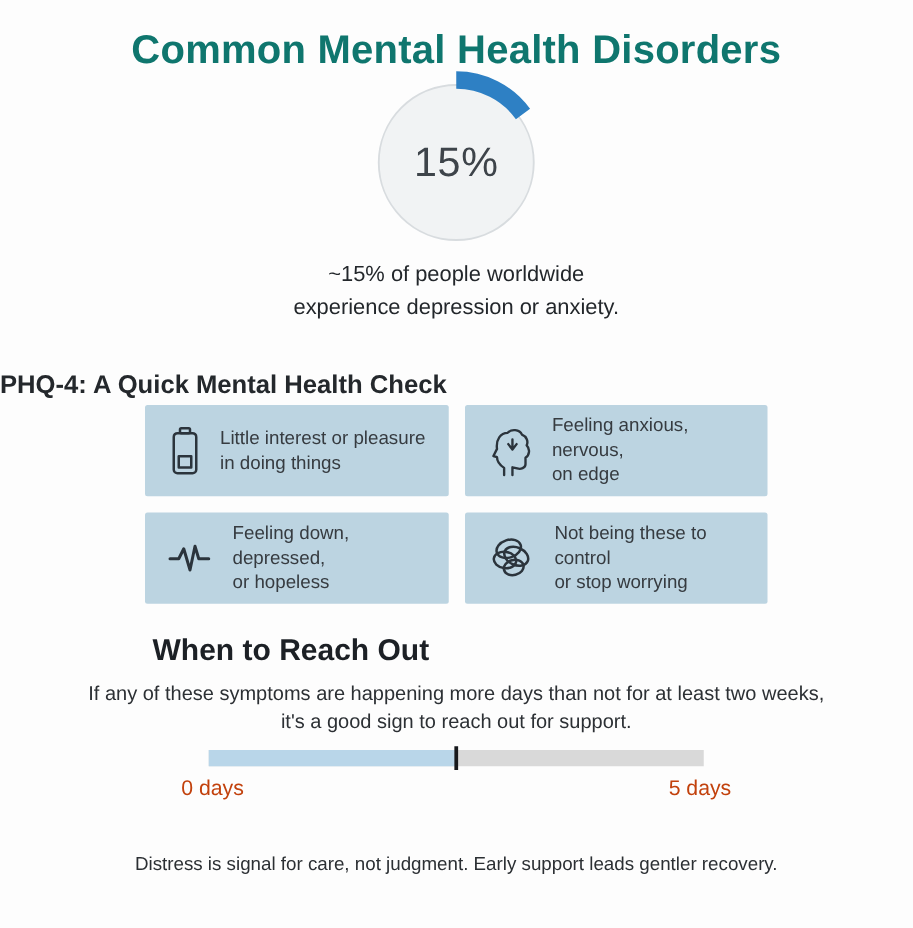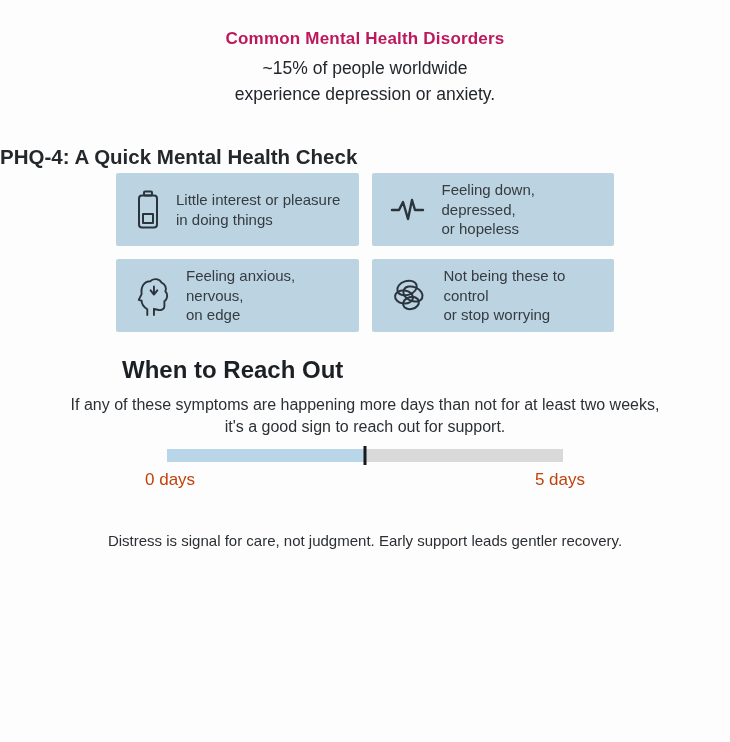--- a/index.html
+++ b/index.html
@@ -2,21 +2,21 @@
 <html><head>
 <meta charset="utf-8">
 <style>
   html,body{margin:0;padding:0;background:#fdfdfd;}
   .page{
     width:730px;height:742px;position:relative;overflow:hidden;
     background:#fdfdfd;font-family:"Liberation Sans",sans-serif;color:#1d2126;
   }
   .title{
     padding-top:25px;margin:0;text-align:center;
-    font-size:17px;font-weight:700;letter-spacing:.2px;color:#be185d;line-height:28px;
+    font-size:32px;font-weight:700;letter-spacing:.2px;color:#0f766e;line-height:28px;
   }
   .donut-wrap{width:176px;height:150px;margin:1px auto 0;position:relative;}
   .donut-wrap svg{display:block;}
   .donut-label{
     position:absolute;left:0;right:0;top:76px;transform:translateY(-50%);
     text-align:center;font-size:33px;font-weight:400;color:#3e444a;letter-spacing:.5px;
   }
   .stat-caption{
     margin-top:2px;text-align:center;font-size:17.5px;font-weight:400;
     color:#23272b;line-height:26px;white-space:pre-line;
@@ -60,20 +60,27 @@
   }
   .icn{stroke:#2b343c;fill:none;stroke-width:2;stroke-linecap:round;stroke-linejoin:round;}
 </style>
 </head>
 <body>
 
 <div class="page">
 
   <h1 class="title">Common Mental Health Disorders</h1>
 
+  <div class="donut-wrap">
+    <svg width="176" height="150" viewBox="0 0 176 150">
+      <circle cx="88" cy="76" r="62" fill="#f1f3f4" stroke="#d8dcdf" stroke-width="1.5"></circle>
+      <path d="M 88 10 A 66 66 0 0 1 141.4 37.2" fill="none" stroke="#2e80c4" stroke-width="14"></path>
+    </svg>
+    <div class="donut-label">15%</div>
+  </div>
 
   <div class="stat-caption">~15% of people worldwide
 experience depression or anxiety.</div>
 
   <h2 class="phq-heading">PHQ-4: A Quick Mental Health Check</h2>
 
   <div class="cards">
 
     <div class="card">
       <span class="icon">
@@ -82,37 +89,37 @@
           <rect class="icn" x="5" y="6.5" width="18" height="32" rx="3"></rect>
           <rect class="icn" x="9" y="25" width="10" height="9" fill="#b2c4ba"></rect>
         </svg>
       </span>
       <span class="card-text">Little interest or pleasure
 in doing things</span>
     </div>
 
     <div class="card">
       <span class="icon">
-        <svg width="38" height="30" viewBox="0 0 38 30">
-          <path class="icn" style="stroke-width:2.4" d="M2 15 H9 L13 7 L18 24 L22 5 L25 15 H33"></path>
-        </svg>
-      </span>
-      <span class="card-text">Feeling down, depressed,
-or hopeless</span>
-    </div>
-
-    <div class="card">
-      <span class="icon">
         <svg width="38" height="44" viewBox="0 0 40 44">
           <path class="icn" d="M14 42 V36 C11 34 8 31 8 27 L5 26 L8 20 C7 12 11 6.5 17 6.5 C20 3 27 3.5 29 8 C33 9.5 34.5 14 33 17 C36 20 35.5 25 32 27.5 V33 C32 36 28 37.5 25 36.5 L21 35.5 V42"></path>
           <path class="icn" d="M21 12 v8 m-3.5 -4 l3.5 4.5 l3.5 -4.5"></path>
         </svg>
       </span>
       <span class="card-text">Feeling anxious, nervous,
 on edge</span>
+    </div>
+
+    <div class="card">
+      <span class="icon">
+        <svg width="38" height="30" viewBox="0 0 38 30">
+          <path class="icn" style="stroke-width:2.4" d="M2 15 H9 L13 7 L18 24 L22 5 L25 15 H33"></path>
+        </svg>
+      </span>
+      <span class="card-text">Feeling down, depressed,
+or hopeless</span>
     </div>
 
     <div class="card">
       <span class="icon">
         <svg width="40" height="42" viewBox="0 0 40 42">
           <ellipse class="icn" cx="17" cy="13" rx="10" ry="7" transform="rotate(-18 17 13)"></ellipse>
           <ellipse class="icn" cx="23" cy="19" rx="10" ry="7" transform="rotate(24 23 19)"></ellipse>
           <ellipse class="icn" cx="14" cy="22" rx="9" ry="6.5" transform="rotate(8 14 22)"></ellipse>
           <ellipse class="icn" cx="21" cy="28" rx="8" ry="6" transform="rotate(-14 21 28)"></ellipse>
         </svg>

